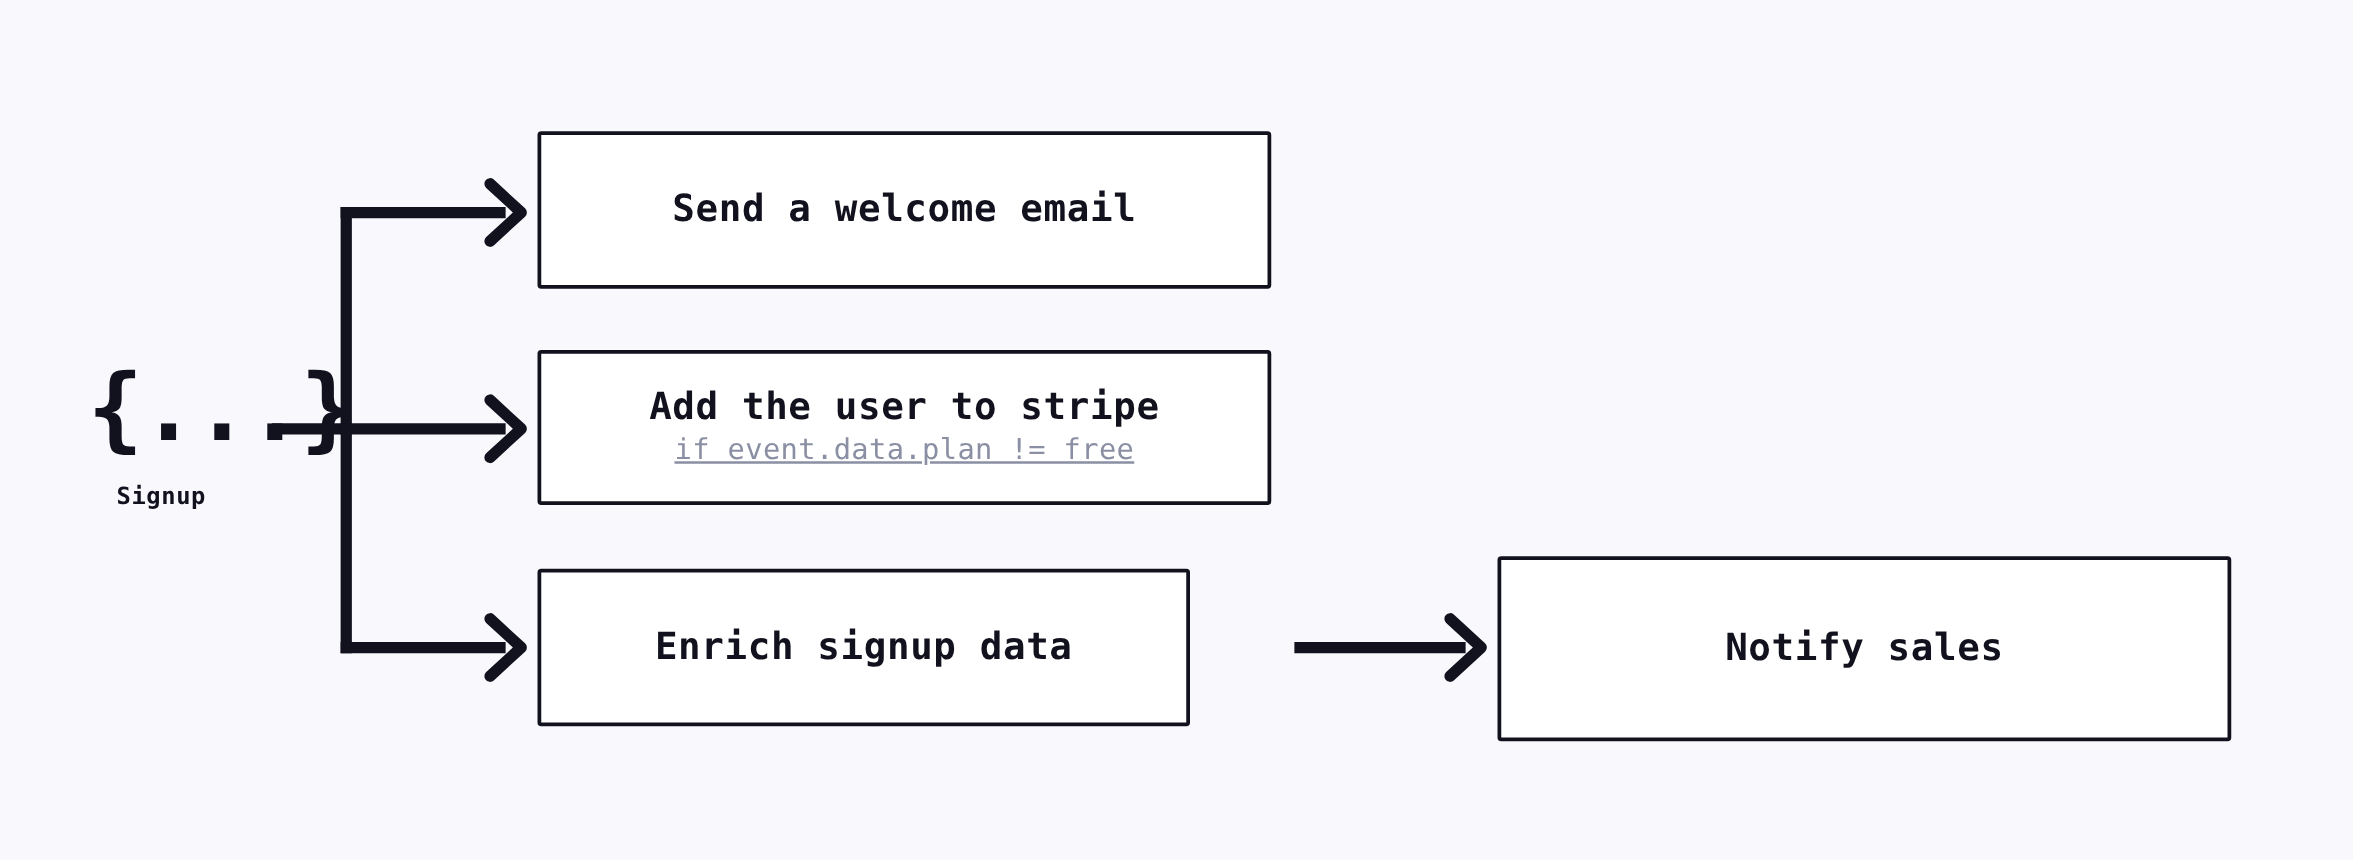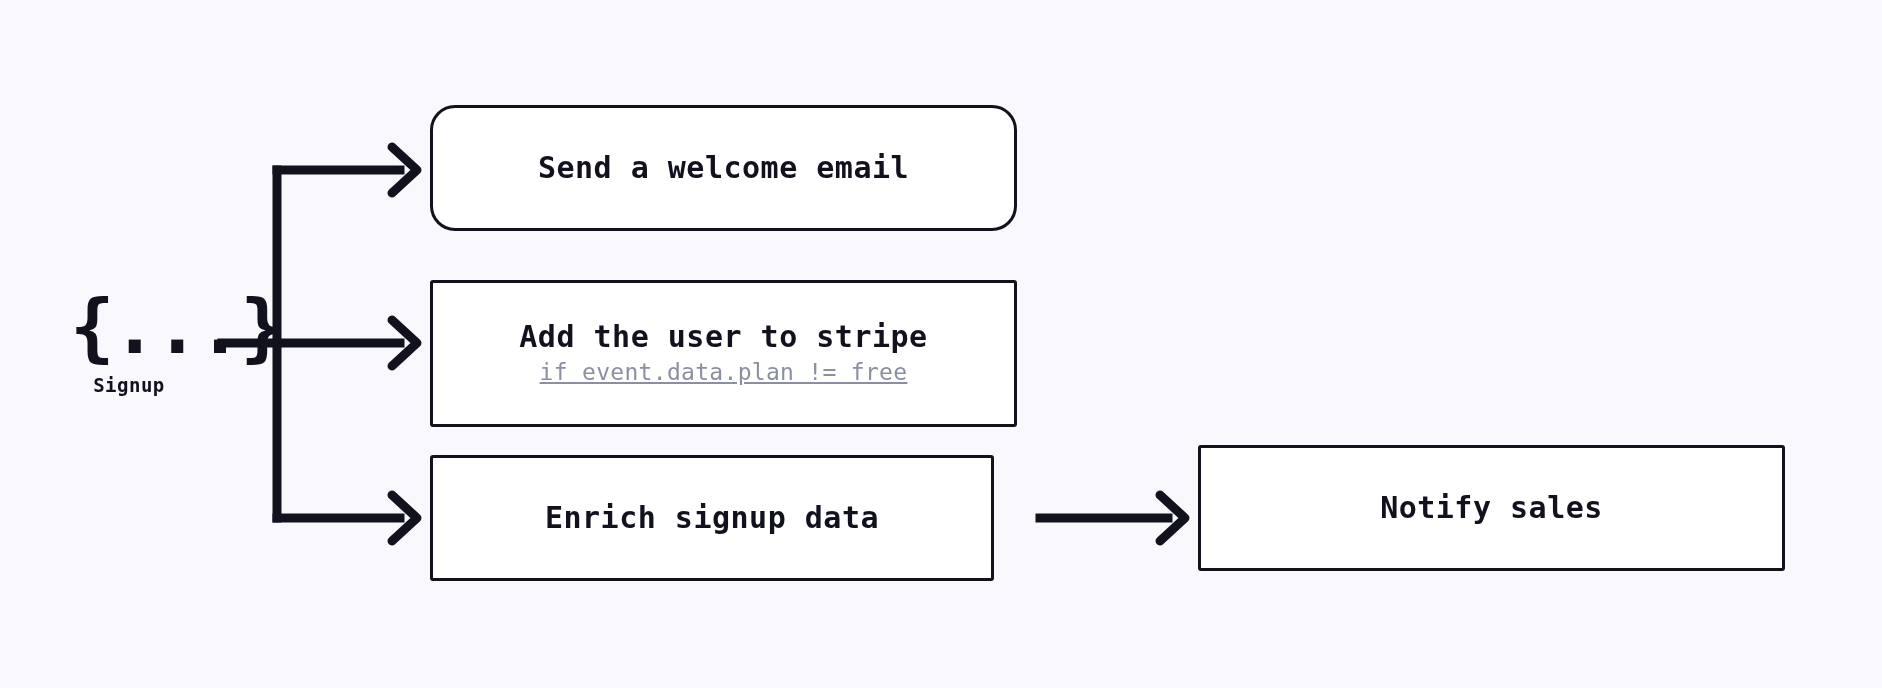--- a/index.html
+++ b/index.html
@@ -30,21 +30,21 @@
   .trigger-glyph {
     font-family: "DejaVu Sans Mono", monospace;
     font-size: 74px;
     font-weight: 700;
     line-height: 1;
     color: #12121f;
     letter-spacing: -2px;
     white-space: nowrap;
   }
   .trigger-label {
-    margin-top: 10px;
+    margin-top: 22px;
     font-family: "DejaVu Sans Mono", monospace;
     font-size: 19px;
     font-weight: 700;
     color: #12121f;
     letter-spacing: 0.5px;
   }
 
   
   .step-box {
     position: absolute;
@@ -72,24 +72,24 @@
     font-weight: 400;
     color: #8b8fa3;
     letter-spacing: 0.3px;
     line-height: 1.2;
     margin-top: 4px;
     white-space: nowrap;
     text-decoration: underline;
   }
   .step-sub:empty { display: none; }
 
-  #box-welcome  { left: 430px; top: 105px;  width: 587px; height: 126px; border-radius: 25px; }
-  #box-stripe   { left: 430px; top: 280px;  width: 587px; height: 147px; }
-  #box-enrich   { left: 430px; top: 455px;  width: 564px; height: 126px; }
-  #box-notify   { left: 1198px; top: 445px; width: 587px; height: 126px; }
+  #box-welcome  { left: 430px; top: 105px;  width: 587px; height: 126px; }
+  #box-stripe   { left: 430px; top: 280px;  width: 587px; height: 124px; }
+  #box-enrich   { left: 430px; top: 455px;  width: 522px; height: 126px; }
+  #box-notify   { left: 1198px; top: 445px; width: 587px; height: 148px; }
 
   
   #connectors {
     position: absolute;
     left: 0;
     top: 0;
     width: 1882px;
     height: 688px;
     pointer-events: none;
   }

